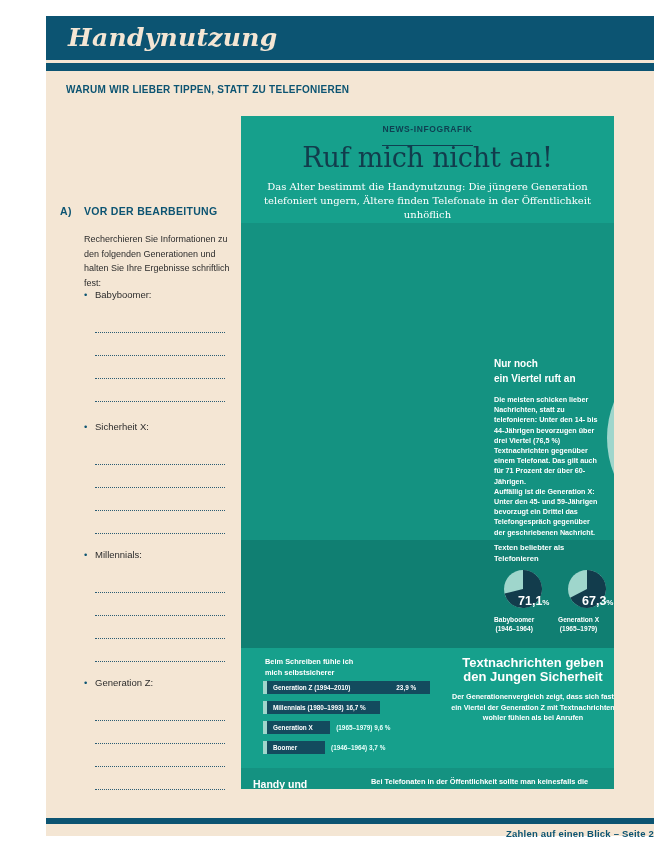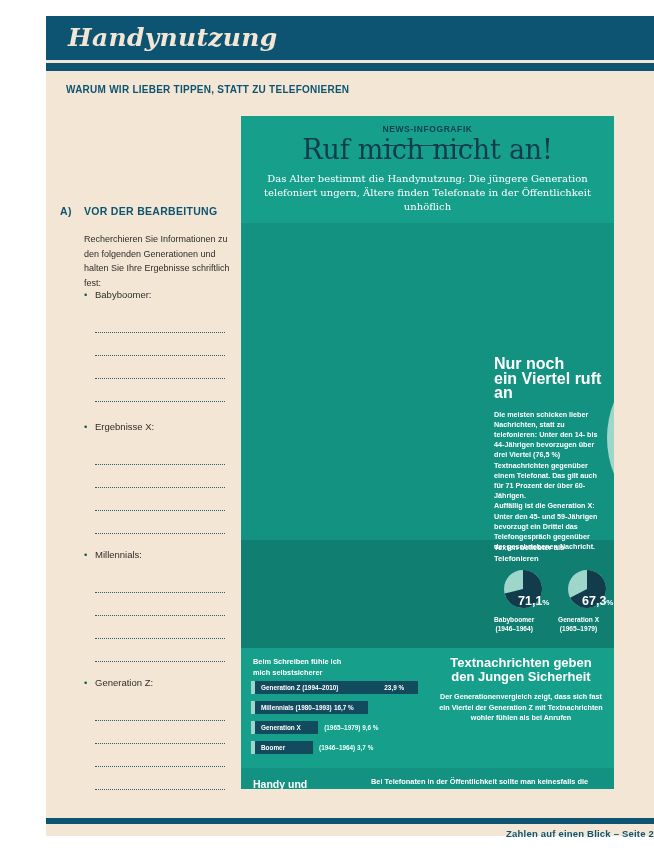--- a/index.html
+++ b/index.html
@@ -124,20 +124,21 @@
     font-weight: bold;
     letter-spacing: .6px;
     padding-top: 8px;
   }
   .kicker span { border-bottom: 1.5px solid #0f4052; padding-bottom: 11px; }
   .headline {
     text-align: center;
     color: #123c4c;
     font-family: "DejaVu Serif", serif;
     font-size: 27px;
+    margin-top: 8px;
     letter-spacing: -.2px;
   }
   .dek {
     text-align: center;
     color: #ffffff;
     font-family: "DejaVu Serif", serif;
     font-size: 10px;
     line-height: 14px;
     margin-top: 7px;
     padding: 0 22px;
@@ -152,21 +153,21 @@
   }
   .band-b {
     position: absolute;
     left: 0; top: 424px;
     width: 373px; height: 108px;
     background: #107f72;
   }
 
   .sec-title {
     color: #ffffff;
-    font-size: 16px;
+    font-size: 10px;
     font-weight: bold;
     line-height: 14.5px;
   }
   .sec-body {
     color: #ffffff;
     font-size: 7.2px;
     line-height: 10.2px;
     font-weight: bold;
   }
 
@@ -204,21 +205,21 @@
   }
   .pie-val .u { font-size: 8px; }
   .pie-cap {
     position: absolute; top: 46px;
     color: #ffffff; font-size: 6.6px; font-weight: bold; line-height: 9px;
     white-space: nowrap;
   }
 
   
   .sec2 {
-    position: absolute; left: 0; top: 532px;
+    position: absolute; left: 12px; top: 532px;
     width: 373px; height: 120px;
     background: #16a08c;
   }
   .sec2-head {
     position: absolute; left: 12px; top: 9px;
     color: #ffffff; font-size: 7.4px; font-weight: bold; line-height: 10.5px;
   }
   .bars { position: absolute; left: 10px; top: 33px; width: 180px; }
   .bar-row { position: relative; height: 20px; }
   .bar {
@@ -287,21 +288,21 @@
 
   <div id="gen-blocks">
       <div class="gen-block" style="top: 289px;">
         <div class="gen-name">Babyboomer:</div>
         <div class="dots-line"></div>
         <div class="dots-line"></div>
         <div class="dots-line"></div>
         <div class="dots-line"></div>
       </div>
       <div class="gen-block" style="top: 421px;">
-        <div class="gen-name">Ergebnisse X:</div>
+        <div class="gen-name">Sicherheit X:</div>
         <div class="dots-line"></div>
         <div class="dots-line"></div>
         <div class="dots-line"></div>
         <div class="dots-line"></div>
       </div>
       <div class="gen-block" style="top: 549px;">
         <div class="gen-name">Millennials:</div>
         <div class="dots-line"></div>
         <div class="dots-line"></div>
         <div class="dots-line"></div>

